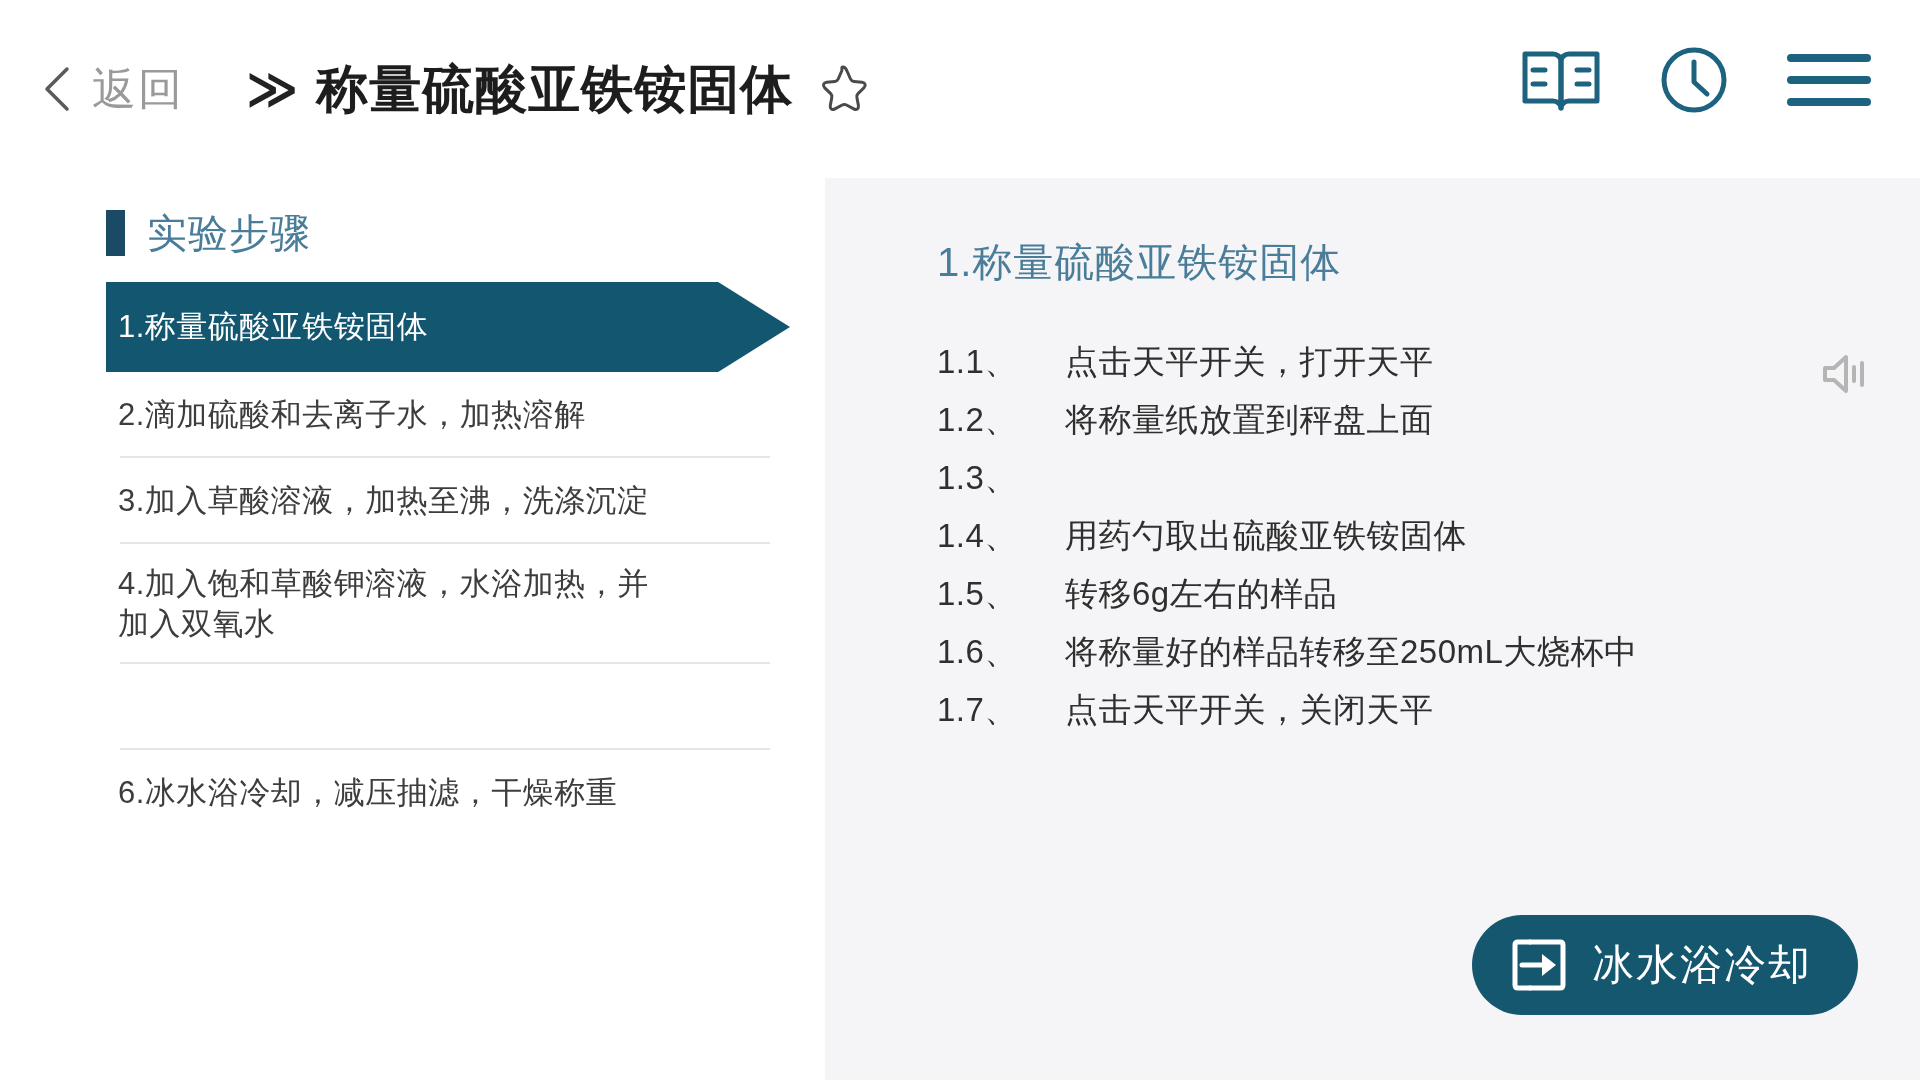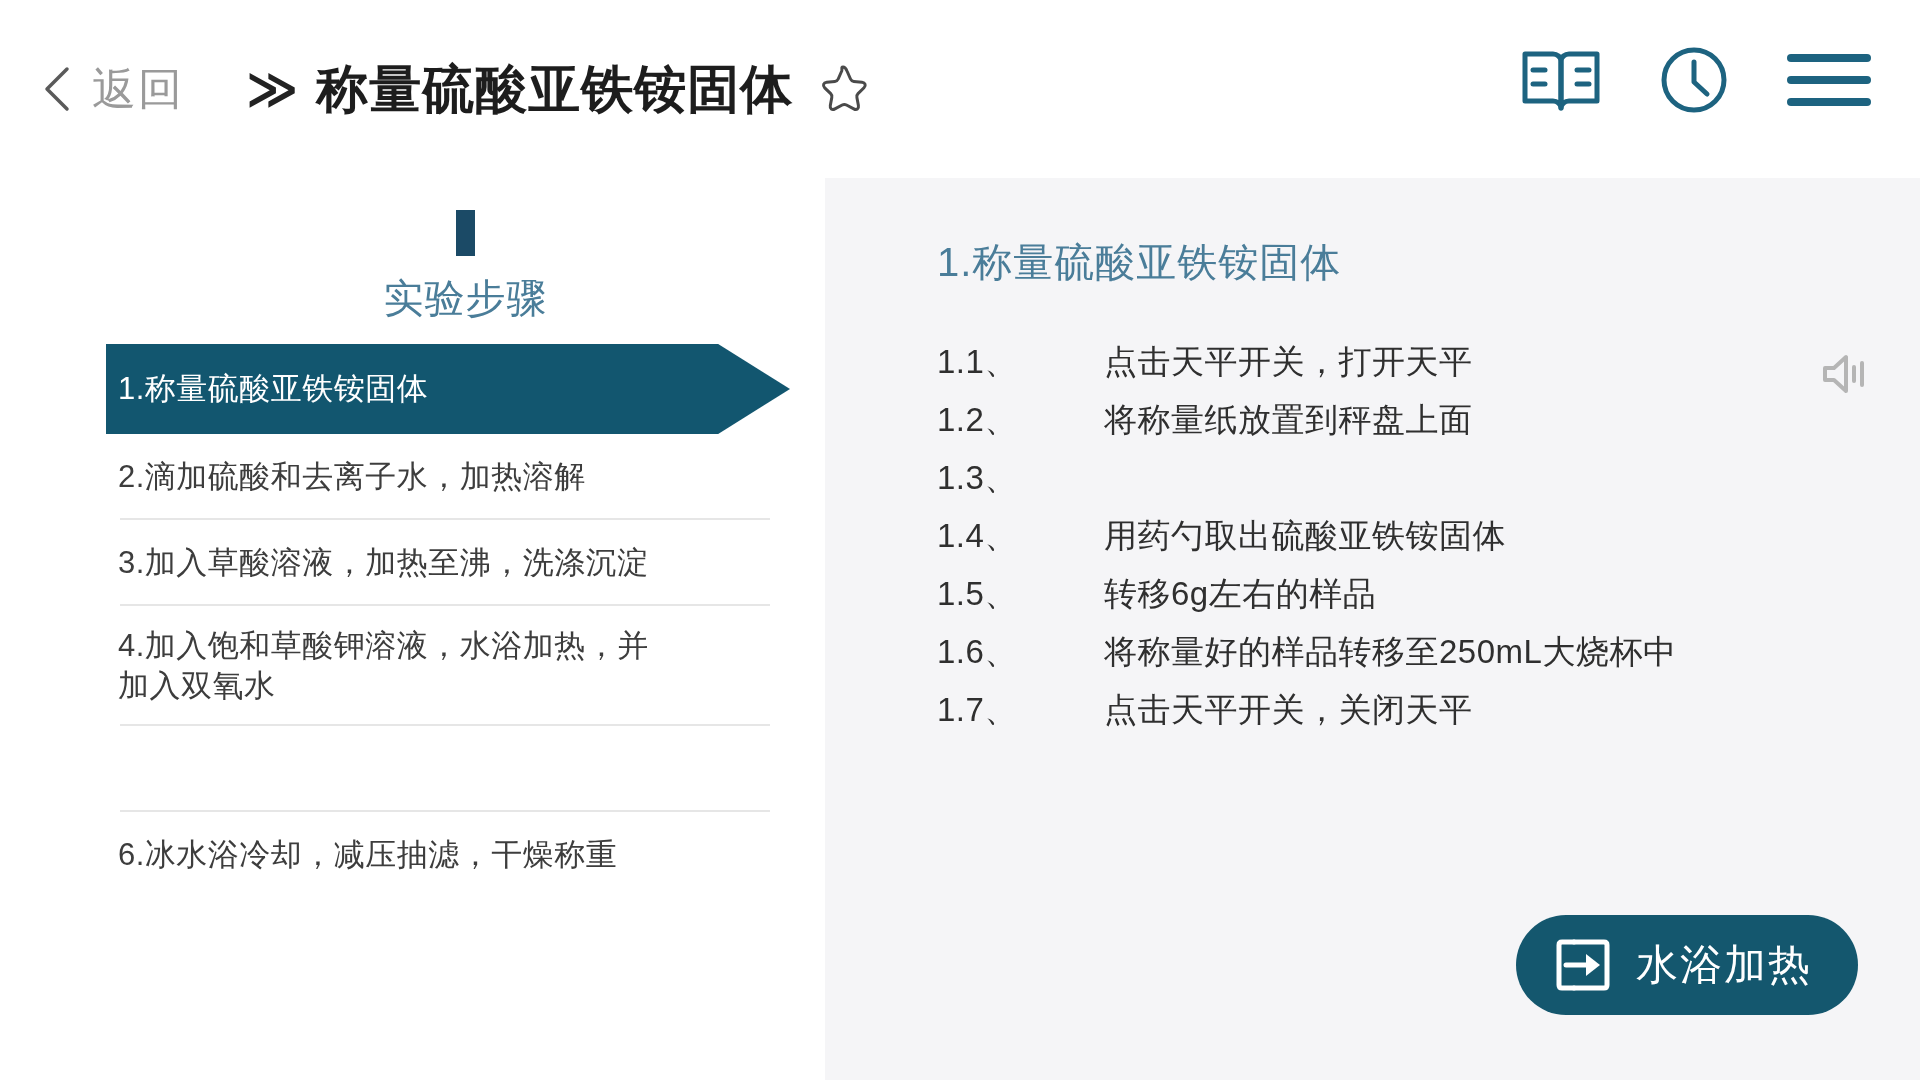--- a/index.html
+++ b/index.html
@@ -82,21 +82,20 @@
     width: 825px;
     height: 902px;
     background: #ffffff;
   }
 
   .section-head {
     display: flex;
     align-items: center;
     margin: 32px 0 0 106px;
     gap: 22px;
-    flex-direction: column;
   }
   .section-bar {
     width: 19px;
     height: 46px;
     background: #1b4a66;
     flex: 0 0 auto;
   }
   .section-title {
     font-size: 40px;
     color: #4a7d99;
@@ -189,21 +188,21 @@
     align-items: baseline;
     height: 58px;
     font-size: 33px;
     color: #2f2f2f;
     letter-spacing: 0.5px;
   }
   .detail-num {
     width: 128px;
     flex: 0 0 auto;
   }
-  .detail-text { flex: 1 1 auto; margin-left: 39px; }
+  .detail-text { flex: 1 1 auto; }
 
   
   .load-btn {
     position: absolute;
     right: 62px;
     bottom: 65px;
     height: 100px;
     padding: 0 46px 0 36px;
     background: #14576e;
     border-radius: 50px;
@@ -353,16 +352,16 @@
 
   </div>
 
   <div class="load-btn">
     <svg class="login-icon" width="62" height="58" viewBox="0 0 62 58">
       <path d="M22 6 H52 C54 6 55 7 55 9 V49 C55 51 54 52 52 52 H22" fill="none" stroke="#ffffff" stroke-width="5" stroke-linejoin="round" stroke-linecap="round"></path>
       <path d="M22 6 H10 C8 6 7 7 7 9 V49 C7 51 8 52 10 52 H22" fill="none" stroke="#ffffff" stroke-width="5" stroke-linejoin="round" stroke-linecap="round"></path>
       <line x1="14" y1="29" x2="42" y2="29" stroke="#ffffff" stroke-width="5" stroke-linecap="round"></line>
       <polygon points="34,18 48,29 34,40" fill="#ffffff"></polygon>
     </svg>
-    <span class="label">水浴加热</span>
+    <span class="label">冰水浴冷却</span>
   </div>
 
 </div>
 
 </body></html>

